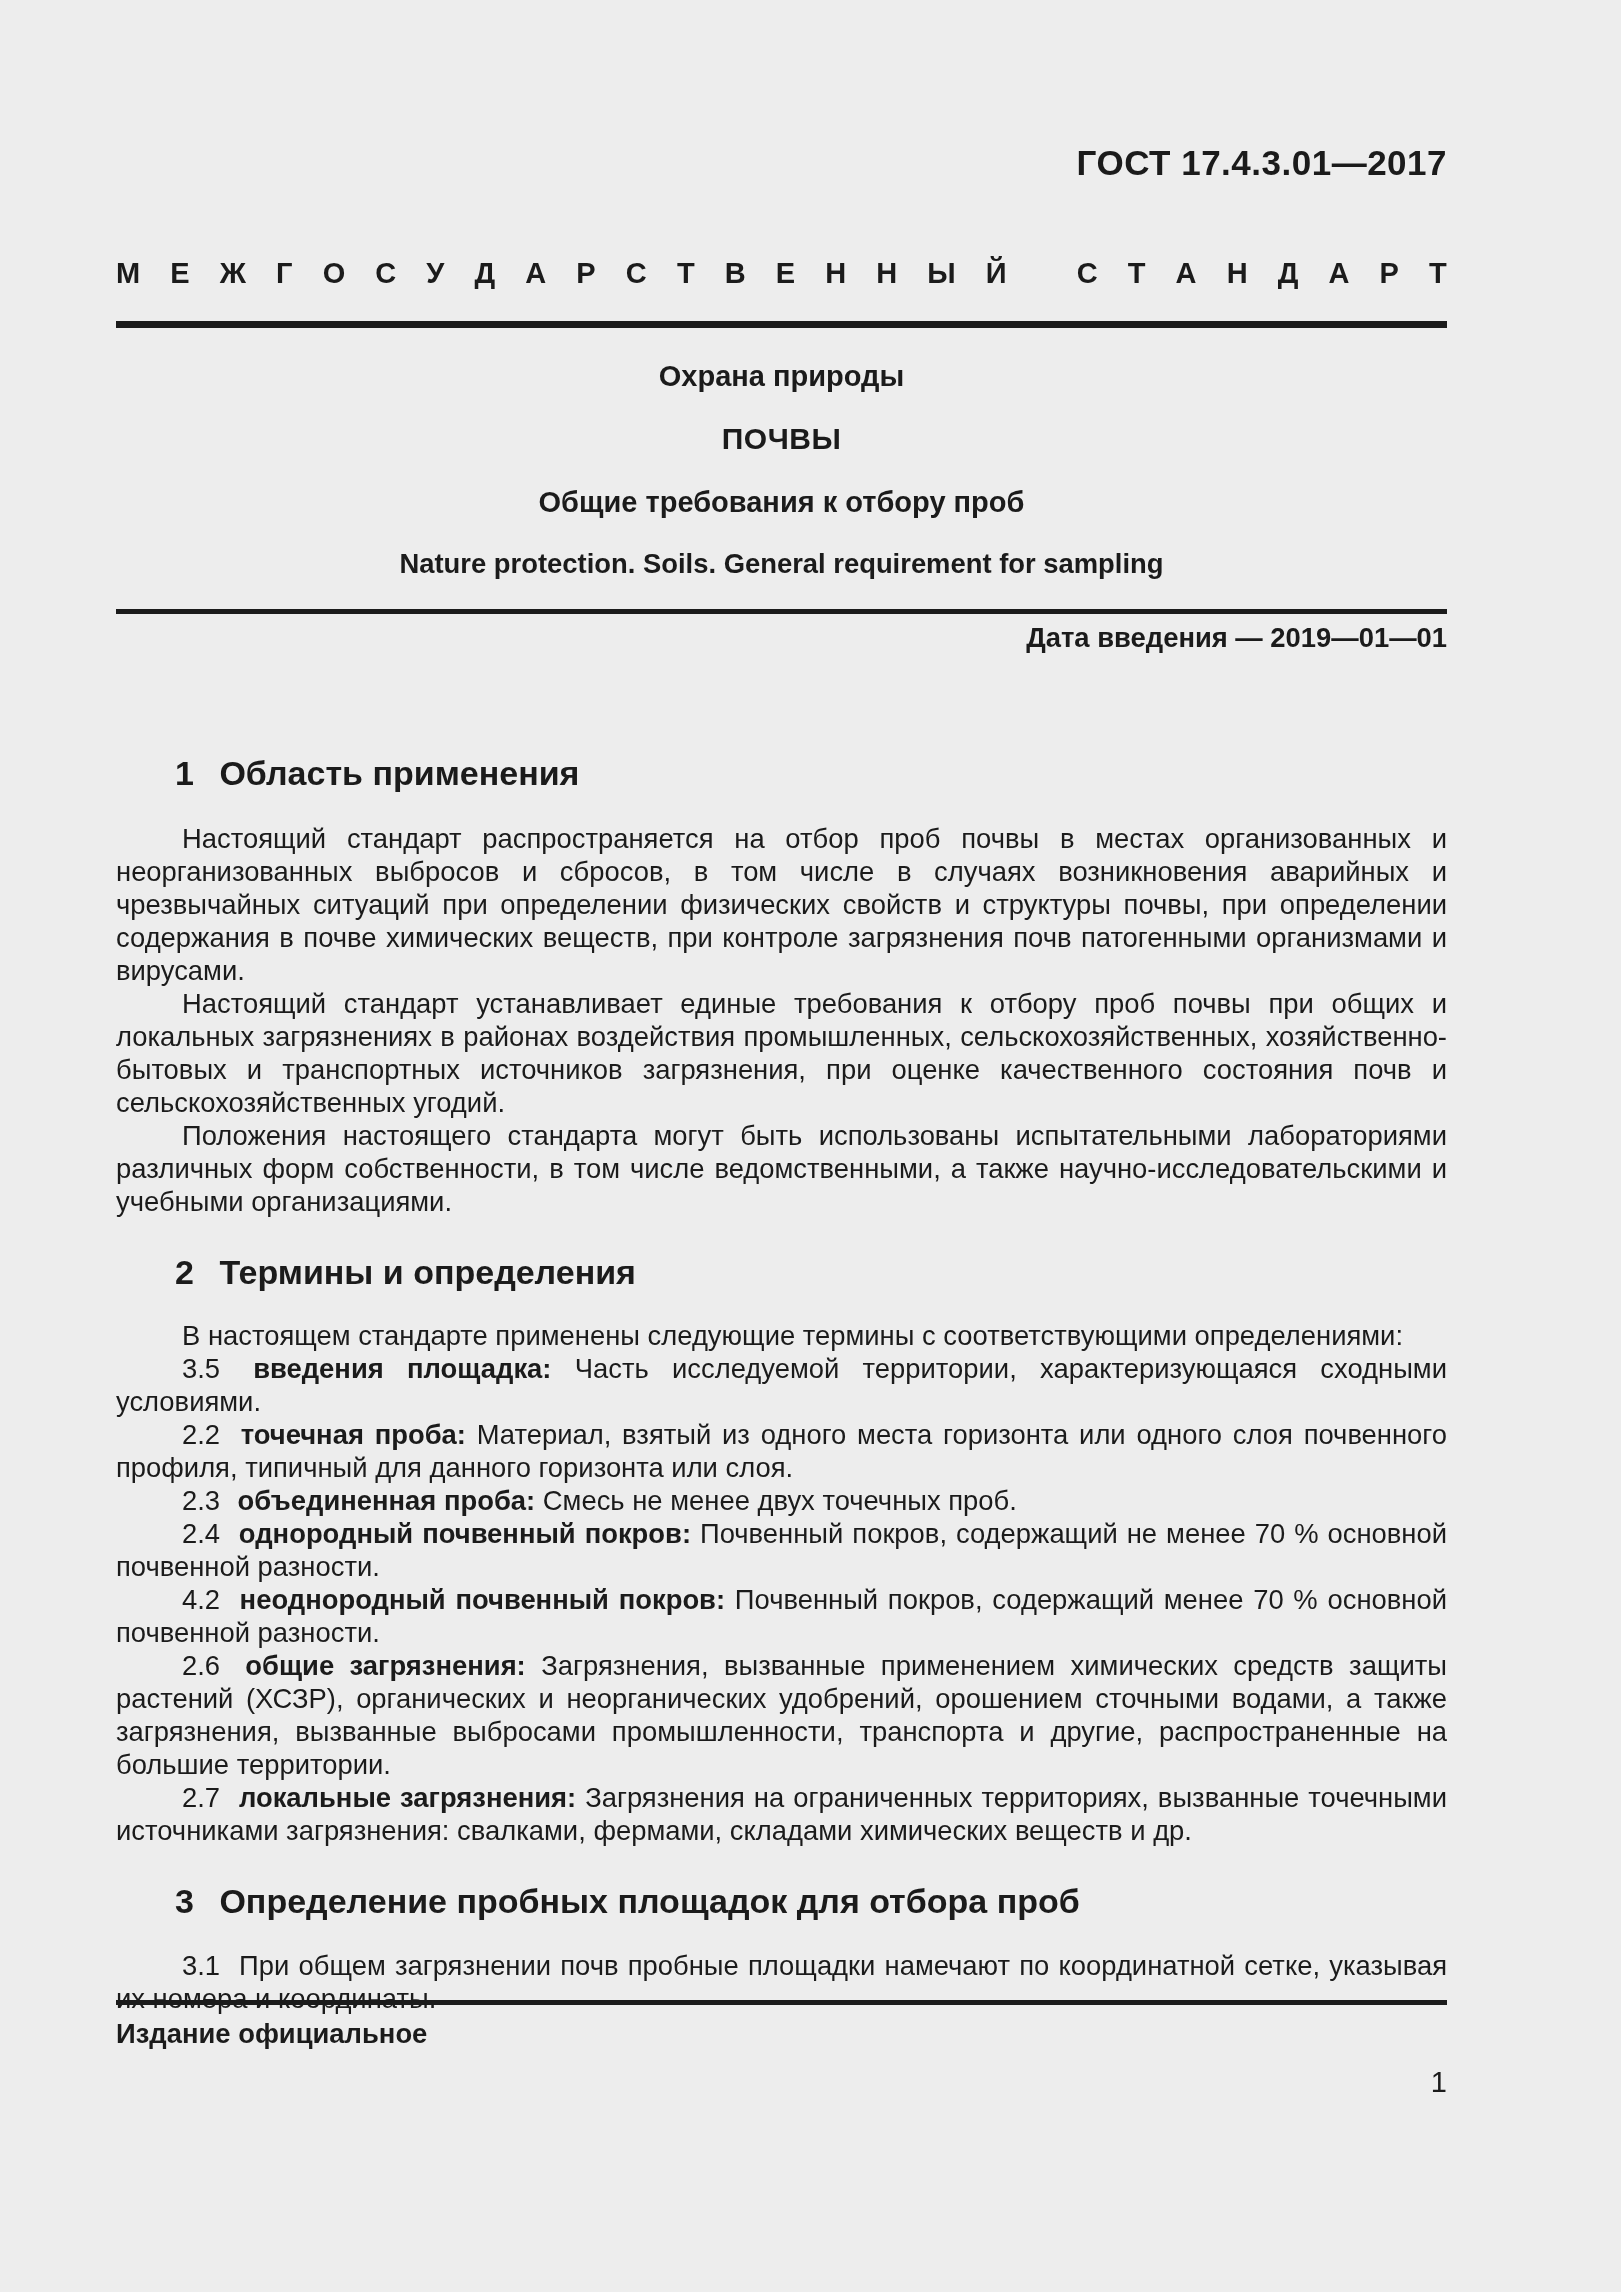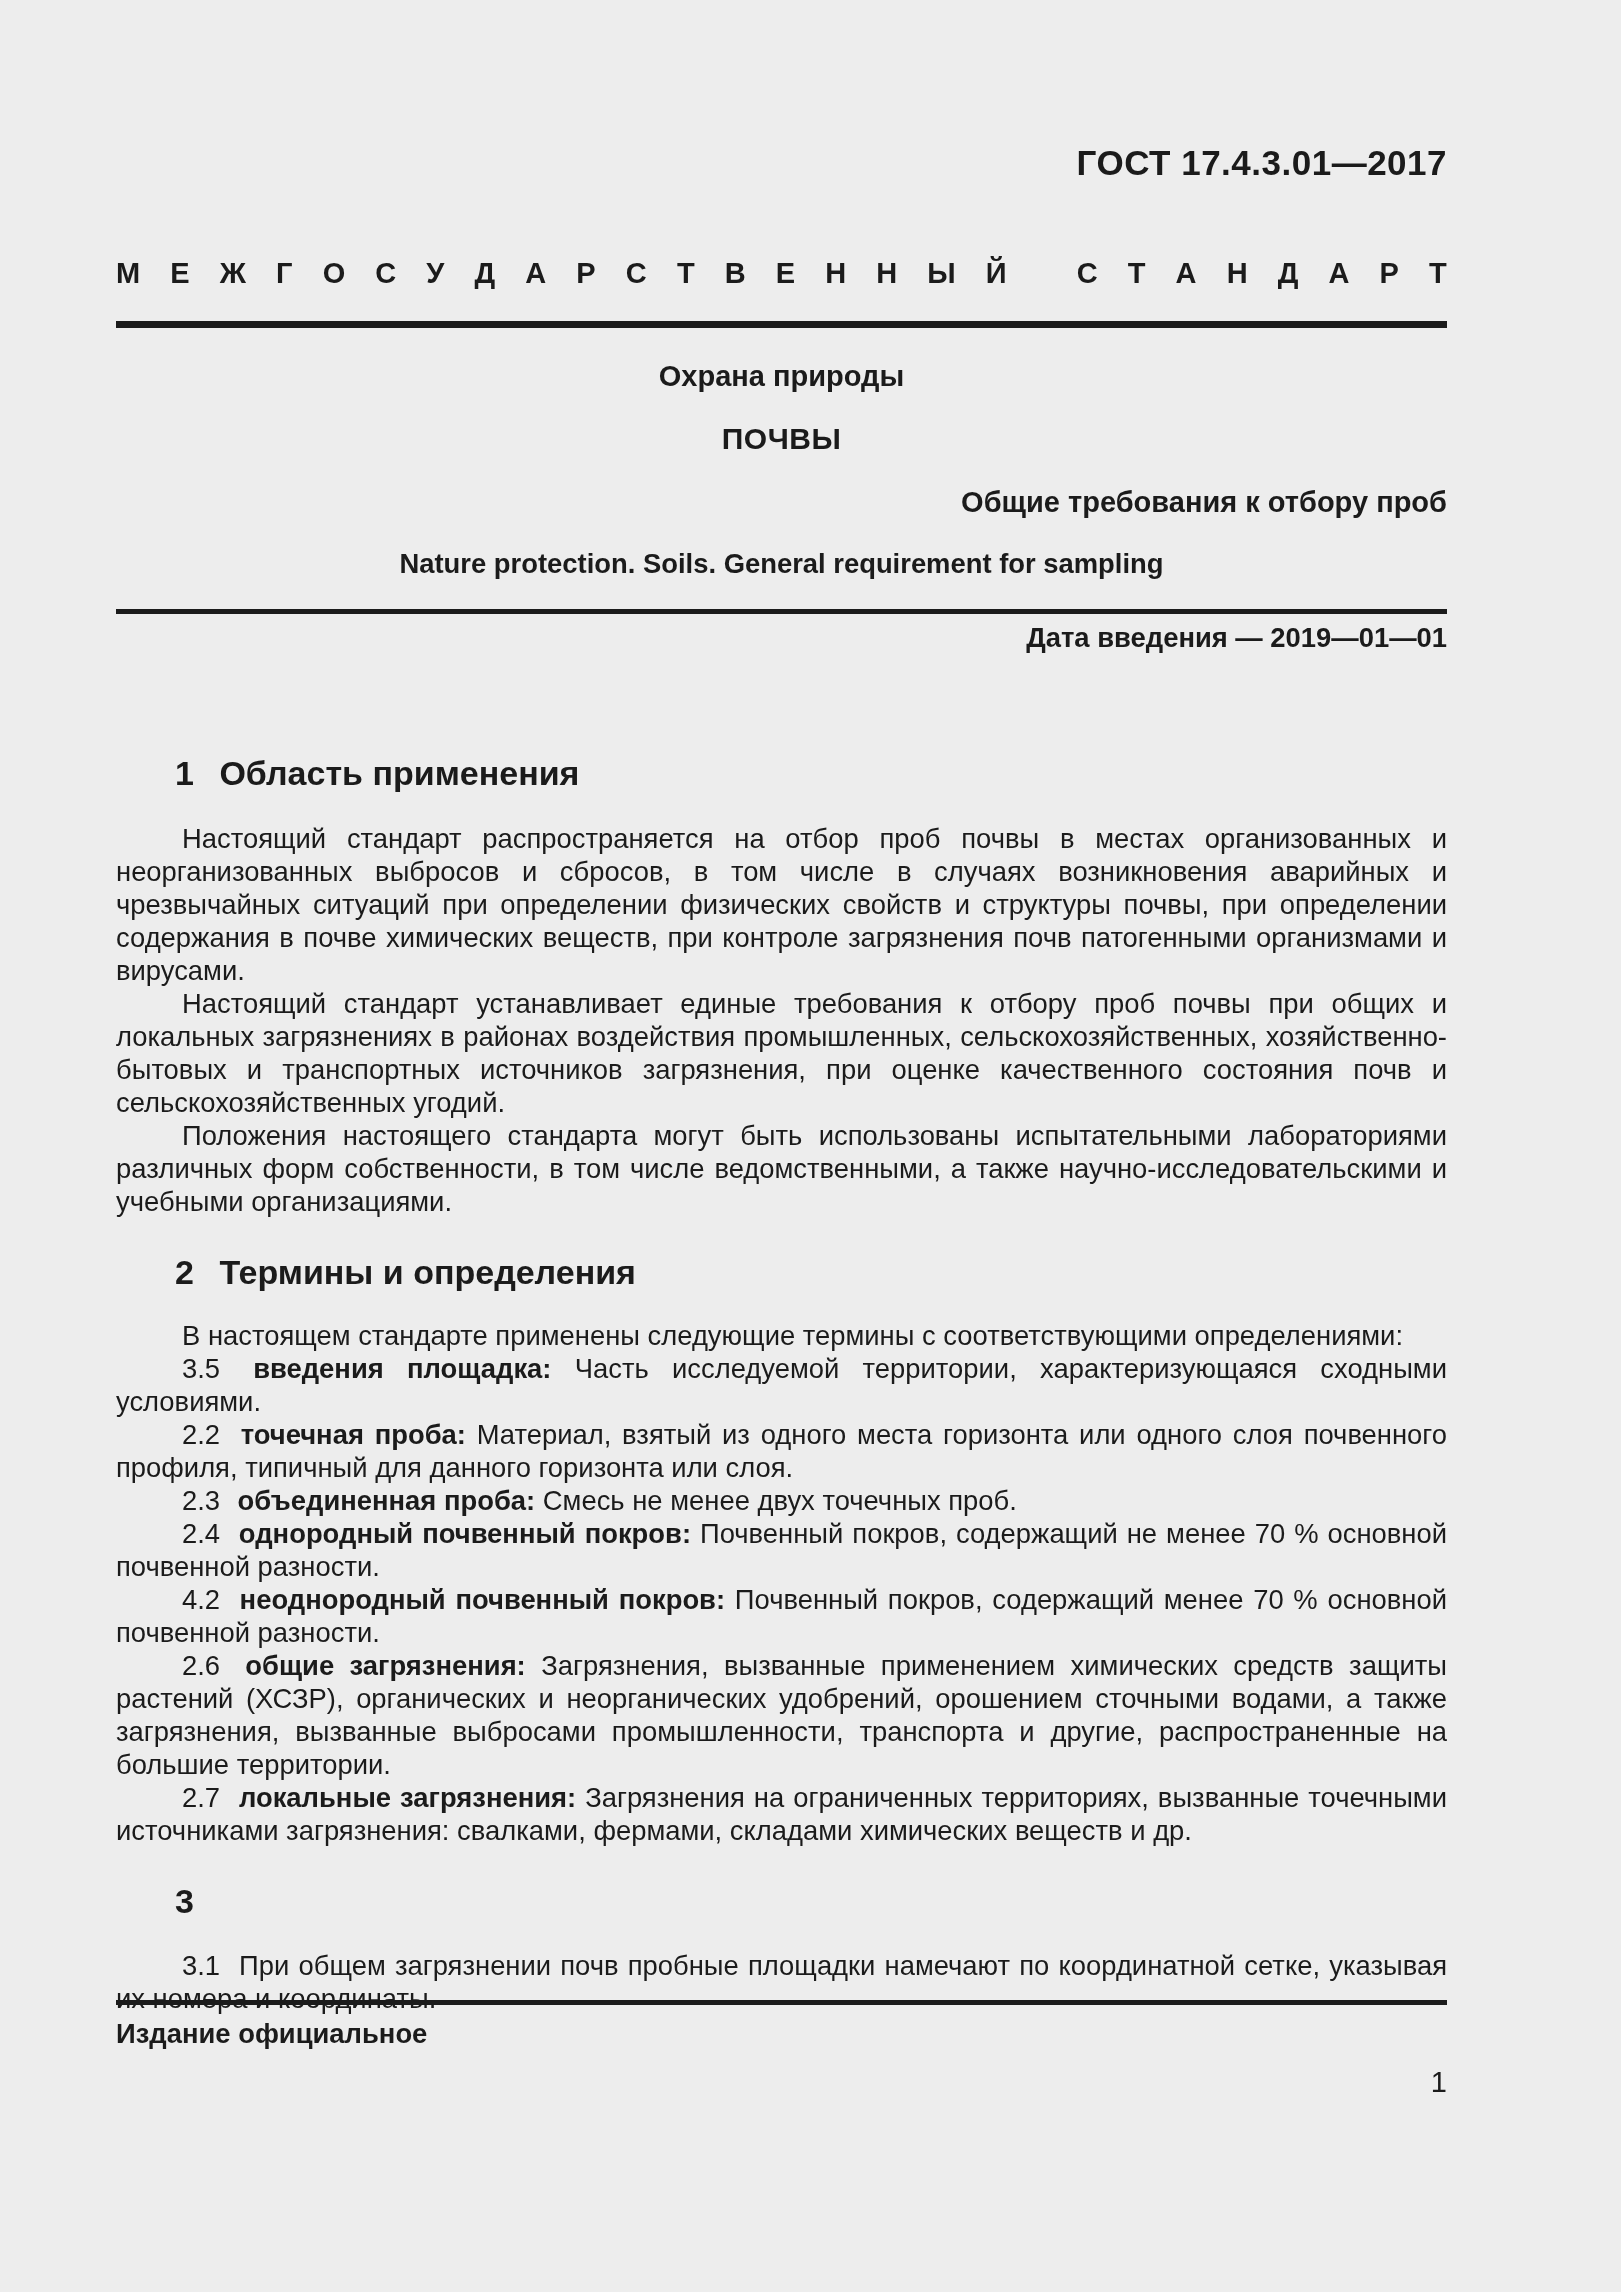--- a/index.html
+++ b/index.html
@@ -26,21 +26,21 @@
   .std-header .hsp{display:inline-block;min-width:9.8px;}
 
   .rule{background:#1b1b1b;}
   .rule-thick{top:321px;height:6.9px;}
   .rule-thin{top:609px;height:4.9px;}
   .rule-footer{top:2000px;height:4.9px;}
 
   .tc{text-align:center;font-weight:700;}
   .title-group{top:360px;font-size:29px;}
   .title-main{top:422px;font-size:30px;letter-spacing:0.5px;}
-  .title-sub{top:486px;font-size:29px;text-align:right;}
+  .title-sub{top:486px;font-size:29px;}
   .title-en{top:548px;font-size:27.4px;font-weight:700;text-align:center;}
 
   .date{top:622px;text-align:right;font-size:27.4px;font-weight:700;}
 
   .main{top:754px;}
   .sec-head{
     display:flex;column-gap:25.5px;
     padding-left:59px;
     font-size:34px;font-weight:700;line-height:39px;
     margin:0 0 29px 0;
@@ -154,20 +154,21 @@
       <span>Загрязнения, вызванные применением химических средств защиты растений (ХСЗР), органических и неорганических удобрений, орошением сточными водами, а также загрязнения, вызванные выбросами промышленности, транспорта и другие, распространенные на большие территории.</span>
     </p>
     <p class="para">
       <span class="t-num">2.7</span>
       <b class="t-term">локальные загрязнения:</b>
       <span>Загрязнения на ограниченных территориях, вызванные точечными источниками загрязнения: свалками, фермами, складами химических веществ и др.</span>
     </p>
 
     <div class="sec-head mt">
       <span>3</span>
+      <span>Определение пробных площадок для отбора проб</span>
     </div>
 
     <p class="para">
       <span class="t-num">3.1</span>
       <span>При общем загрязнении почв пробные площадки намечают по координатной сетке, указывая их номера и координаты.</span>
     </p>
 
   </div>
 
   <div class="abs cx rule rule-footer"></div>

